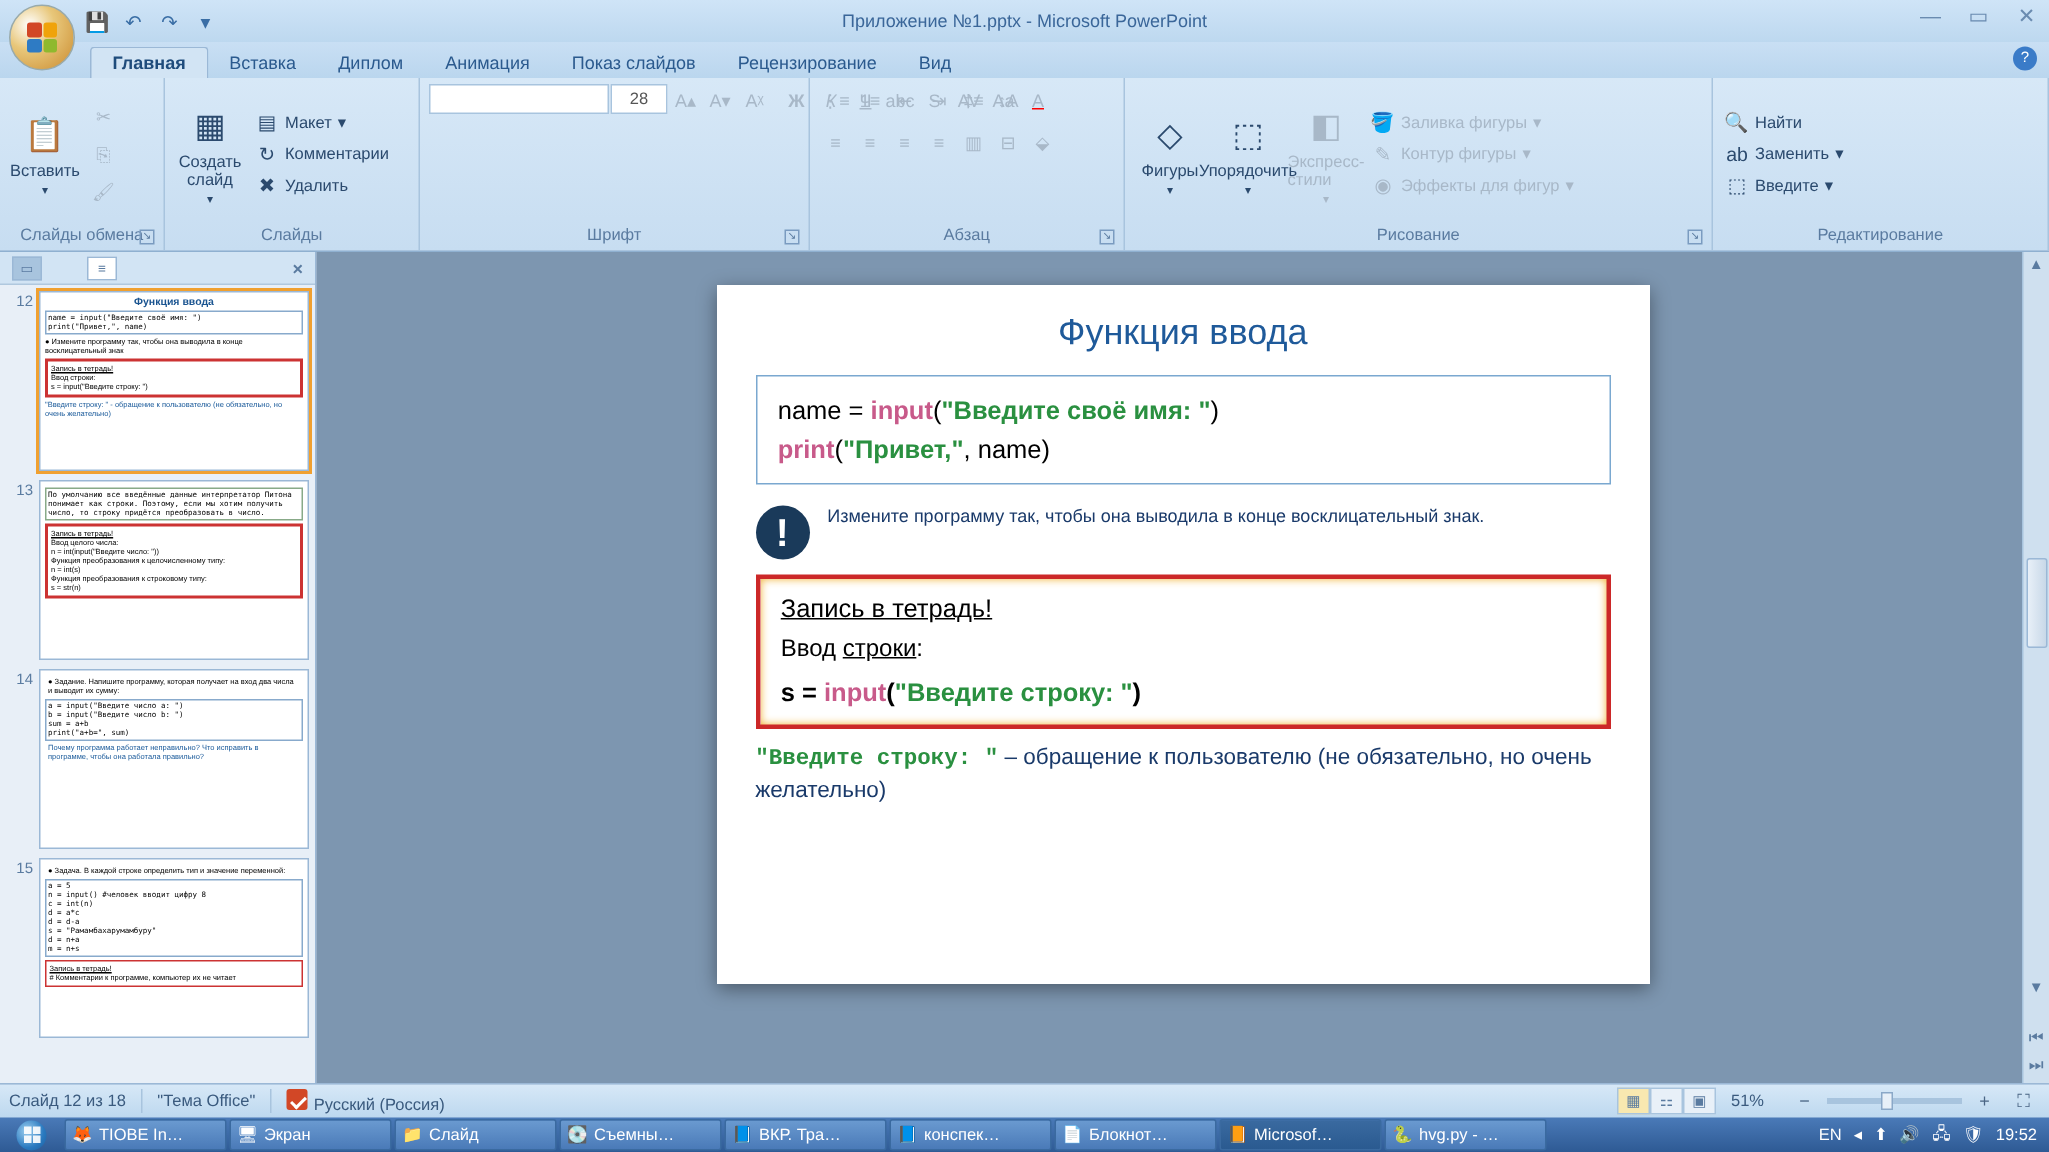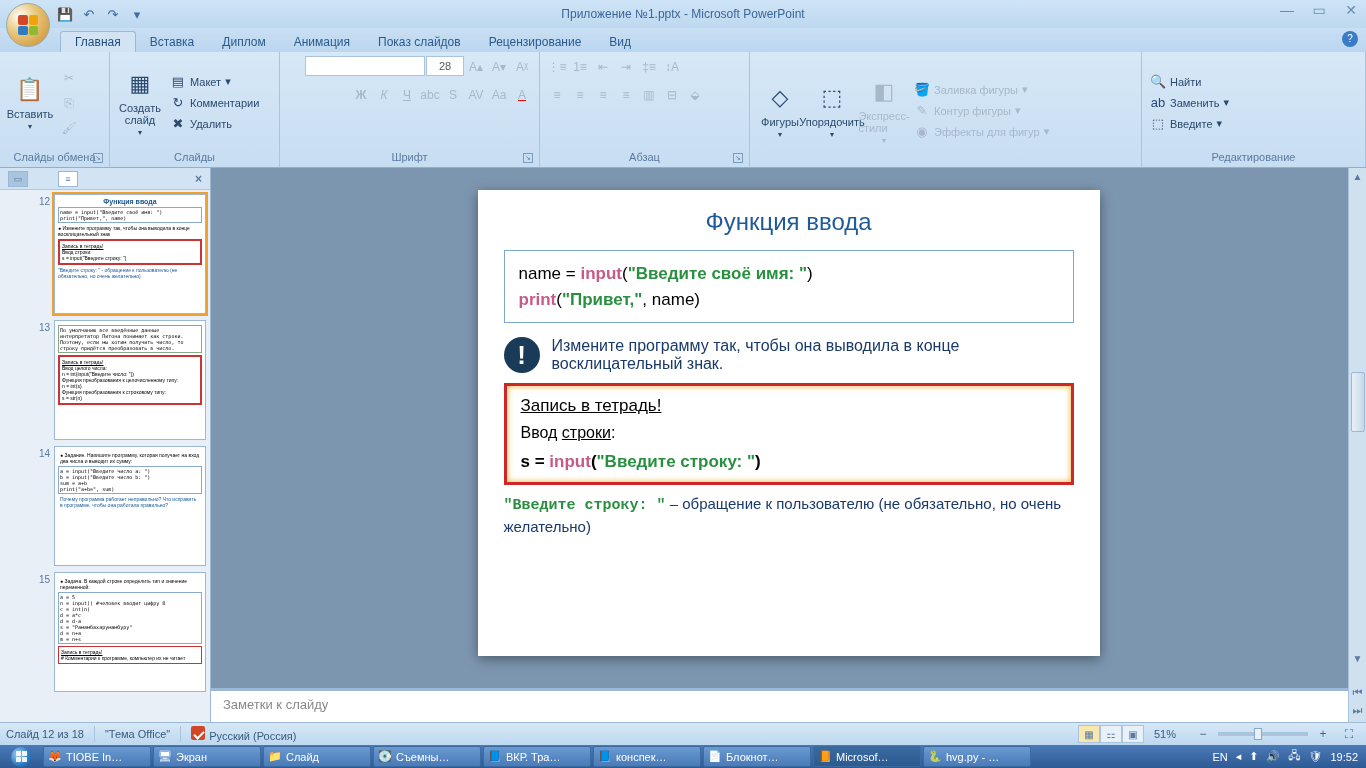--- a/index.html
+++ b/index.html
@@ -13,21 +13,21 @@
 .office-btn span i:nth-child(1){background:#d24726}.office-btn span i:nth-child(2){background:#f0a30a}.office-btn span i:nth-child(3){background:#2e7bc4}.office-btn span i:nth-child(4){background:#8fb92e}
 .qat { margin-left:56px; display:flex; gap:6px; align-items:center; height:100%; }
 .qat-btn { width:18px; height:18px; display:flex; align-items:center; justify-content:center; color:#3a6ea5; font-size:13px; cursor:pointer; }
 .title { position:absolute; left:50%; transform:translateX(-50%); font-size:12px; color:#3a6699; }
 .winctrl { position:absolute; right:6px; top:2px; display:flex; gap:14px; color:#6a8bb0; font-size:14px; }
 .winctrl span { cursor:pointer; width:18px; text-align:center; }
 
 
 .tabrow { height:24px; background:linear-gradient(#c9dff4,#bad6ee); display:flex; align-items:flex-end; padding-left:60px; position:relative; }
 .tab { padding:3px 14px 3px; font-size:12px; color:#2b5a8e; cursor:pointer; border-radius:3px 3px 0 0; }
-.tab.active { background:#d2e4f4; border:1px solid #9bb8d6; border-bottom:none; color:#1f4c7c; }
+.tab.active { background:#d2e4f4; border:1px solid #9bb8d6; border-bottom:none; color:#1f4c7c;font-weight:bold; }
 .help-btn { position:absolute; right:8px; top:3px; width:16px; height:16px; border-radius:50%; background:#3a7bc8; color:#fff; font-size:10px; text-align:center; line-height:16px; cursor:pointer; }
 
 
 .ribbon { height:116px; background:linear-gradient(#d7e8f7,#c7ddf1); border-bottom:1px solid #8fb0d0; display:flex; }
 .rgroup { display:flex; flex-direction:column; justify-content:space-between; border-right:1px solid #a8c4de; padding:4px 6px 2px; }
 .rgroup-body { display:flex; gap:4px; flex:1; }
 .rgroup-label { font-size:11px; color:#5a7ba0; text-align:center; padding:2px 0; position:relative; }
 .rgroup-label .launcher { position:absolute; right:0; bottom:2px; width:10px; height:10px; border:1px solid #7a9bc0; font-size:7px; line-height:8px; text-align:center; color:#5a7ba0; cursor:pointer; }
 .bigbtn { display:flex; flex-direction:column; align-items:center; justify-content:center; width:48px; font-size:11px; color:#2b4a6e; cursor:pointer; gap:2px; }
 .bigbtn .ico { width:32px; height:32px; display:flex; align-items:center; justify-content:center; font-size:22px; }
@@ -40,37 +40,37 @@
 .fontbox { width:120px; height:20px; border:1px solid #a8c4de; background:#fff; font-size:11px; padding:0 4px; display:flex; align-items:center; color:#888; }
 .sizebox { width:38px; height:20px; border:1px solid #a8c4de; background:#fff; font-size:11px; text-align:center; line-height:18px; color:#555; }
 
 
 .workspace { position:absolute; top:168px; left:0; right:0; bottom:46px; display:flex; background:#b8cfe4; }
 .slidepanel { width:211px; background:#e8eff7; border-right:1px solid #9bb8d6; display:flex; flex-direction:column; }
 .paneltabs { height:22px; display:flex; align-items:center; background:#d2e4f4; border-bottom:1px solid #b0c8de; gap:30px; padding:0 8px; }
 .ptab { width:20px; height:16px; border:1px solid #9bb8d6; font-size:9px; display:flex; align-items:center; justify-content:center; color:#5a7ba0; background:#fff; cursor:pointer; }
 .ptab.active { background:#a8c4de; }
 .panelclose { margin-left:auto; color:#5a7ba0; font-size:12px; cursor:pointer; font-weight:bold; }
-.thumbs { flex:1; overflow:auto; padding:4px;margin-left:28px; }
+.thumbs { flex:1; overflow:auto; padding:4px; }
 .thumb { display:flex; gap:4px; margin-bottom:6px; cursor:pointer; }
 .thumb-num { width:18px; font-size:10px; color:#5a7ba0; text-align:right; padding-top:2px; }
 .thumb-slide { flex:1; height:120px; background:#fff; border:1px solid #9bb8d6; font-size:5px; padding:3px; overflow:hidden; }
 .thumb.selected .thumb-slide { outline:2px solid #f0a030; }
 .thumb-slide .tt { color:#1a5490; font-weight:bold; text-align:center; font-size:7px; margin-bottom:2px; }
 .thumb-slide .tbox { border:1px solid #8ac; padding:1px; margin:1px 0; font-family:monospace; font-size:5px; }
 .thumb-slide .tred { border:2px solid #c33; padding:2px; margin:2px 0; font-size:5px; }
 
 .editor { flex:1; position:relative; background:#7d96b0; overflow:hidden; }
 .slide-canvas { position:absolute; left:50%; top:22px; transform:translateX(-50%); width:622px; height:466px; background:#fff; box-shadow:0 3px 12px rgba(0,0,0,0.4); padding:18px 26px; }
 .slide-title { font-family:"Trebuchet MS",sans-serif; font-size:24px; color:#1f5a9a; text-align:center; margin-bottom:14px; }
 .codebox { border:1px solid #7aa8d0; padding:10px 14px; font-family:"Courier New",monospace; font-size:17px; line-height:1.5; }
 .kw-name{color:#000}.kw-func{color:#c85a8a;font-weight:bold}.kw-paren{color:#000}.kw-str{color:#2a9040;font-weight:bold}
 .note-row{display:flex;gap:12px;margin:14px 0 10px;align-items:flex-start}
 .note-icon{width:36px;height:36px;border-radius:50%;background:#1a3a5a;color:#fff;font-size:26px;font-weight:bold;text-align:center;line-height:36px;flex-shrink:0}
-.note-text{font-family:"Trebuchet MS",sans-serif;font-size:16px;color:#1a3a6a}
+.note-text{font-family:"Trebuchet MS",sans-serif;font-size:12px;color:#1a3a6a}
 .redbox{border:3px solid #cc2828;box-shadow:inset 0 0 6px #f0b030;padding:10px 14px;margin-bottom:8px}
 .redbox .hdr{font-size:17px;font-family:"Trebuchet MS",sans-serif;text-decoration:underline;margin-bottom:8px}
 .redbox .lbl{font-size:16px;margin-bottom:10px}
 .redbox .lbl u{text-decoration:underline}
 .redbox .code{font-family:"Courier New",monospace;font-size:17px;font-weight:bold}
 .foot-note{font-family:"Trebuchet MS",sans-serif;font-size:15px;color:#1a3a6a;line-height:1.4}
 .foot-note .g{font-family:"Courier New",monospace;color:#2a9040;font-weight:bold}
 
 .notes-pane{position:absolute;left:0;right:0;bottom:0;height:34px;background:#fff;border-top:3px solid #9bb8d6;padding:6px 12px;font-size:13px;color:#888}
 
@@ -175,21 +175,21 @@
           </div>
         <div class="smallbtn">
             <span class="ic">✖</span>
             <span>Удалить</span>
           </div>
       </div>
     </div>
     <div class="rgroup-label">Слайды</div>
   </div>
   <div class="rgroup" style="width:260px">
-    <div class="rgroup-body" style="flex-direction:column;gap:6px;align-items:flex-end">
+    <div class="rgroup-body" style="gap:6px;align-items:flex-start">
       <div class="iconrow">
         <div class="fontbox"></div>
         <div class="sizebox">28</div>
         <span class="iconbtn disabled">A▴</span>
         <span class="iconbtn disabled">A▾</span>
         <span class="iconbtn disabled">Aᵡ</span>
       </div>
       <div class="iconrow">
         <span class="iconbtn disabled">
             <b>Ж</b>
@@ -249,20 +249,21 @@
           <span class="ico">◧</span>
           <span>Экспресс-стили</span>
           <span style="font-size:8px">▾</span>
         </div>
       <div class="smallbtns">
         <div class="smallbtn" style="color:#a8b8c8"><span class="ic">🪣</span><span>Заливка фигуры</span> ▾</div>
         <div class="smallbtn" style="color:#a8b8c8"><span class="ic">✎</span><span>Контур фигуры</span> ▾</div>
         <div class="smallbtn" style="color:#a8b8c8"><span class="ic">◉</span><span>Эффекты для фигур</span> ▾</div>
       </div>
     </div>
+    <div class="rgroup-label"><span>Рисование</span><span class="launcher">↘</span></div>
   </div>
   <div class="rgroup" style="flex:1">
     <div class="rgroup-body">
       <div class="smallbtns">
         <div class="smallbtn">
             <span class="ic">🔍</span>
             <span>Найти</span>
           </div>
         <div class="smallbtn"><span class="ic">ab</span><span>Заменить</span> ▾</div>
         <div class="smallbtn"><span class="ic">⬚</span><span>Введите</span> ▾</div>
@@ -326,21 +327,20 @@
         <div class="note-icon">!</div>
         <div class="note-text">Измените программу так, чтобы она выводила в конце восклицательный знак.</div>
       </div>
       <div class="redbox">
         <div class="hdr">Запись в тетрадь!</div>
         <div class="lbl"><span>Ввод </span><u>строки</u><span>:</span></div>
         <div class="code"><span>s = </span><span class="kw-func">input</span><span>(</span><span class="kw-str">"Введите строку: "</span><span>)</span></div>
       </div>
       <div class="foot-note"><span class="g">"Введите строку: "</span><span> – обращение к пользователю (не обязательно, но очень желательно)</span></div>
     </div>
-    <div class="notes-pane">Заметки к слайду</div>
   </div>
 </div>
 
 <div class="vscroll">
   <div class="up">▲</div>
   <div class="track">
       <div class="thumbb"></div>
     </div>
   <div class="dn">▼</div>
   <div class="nav">

